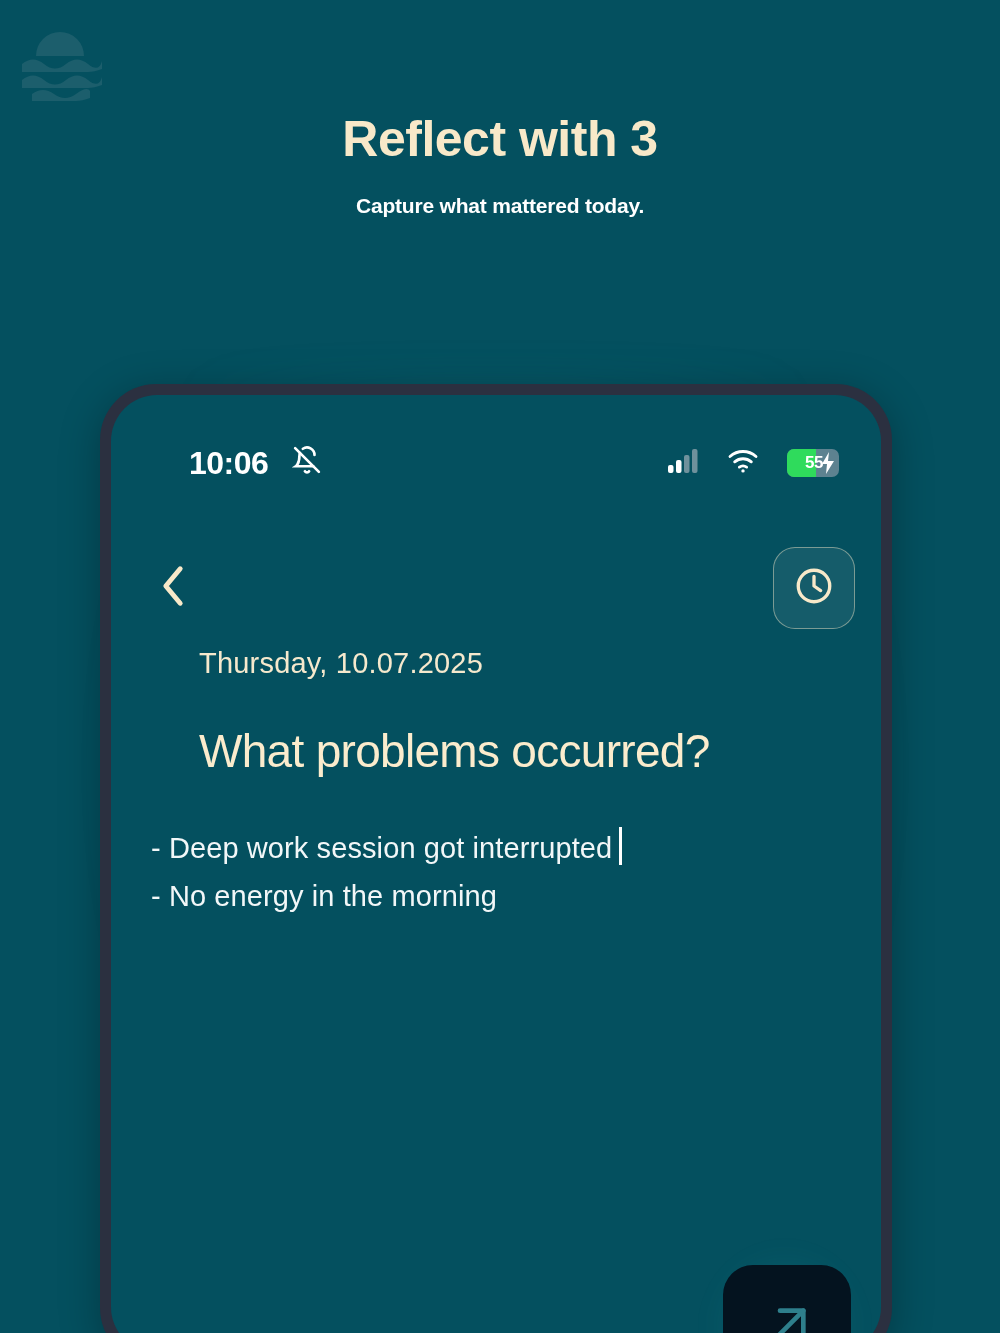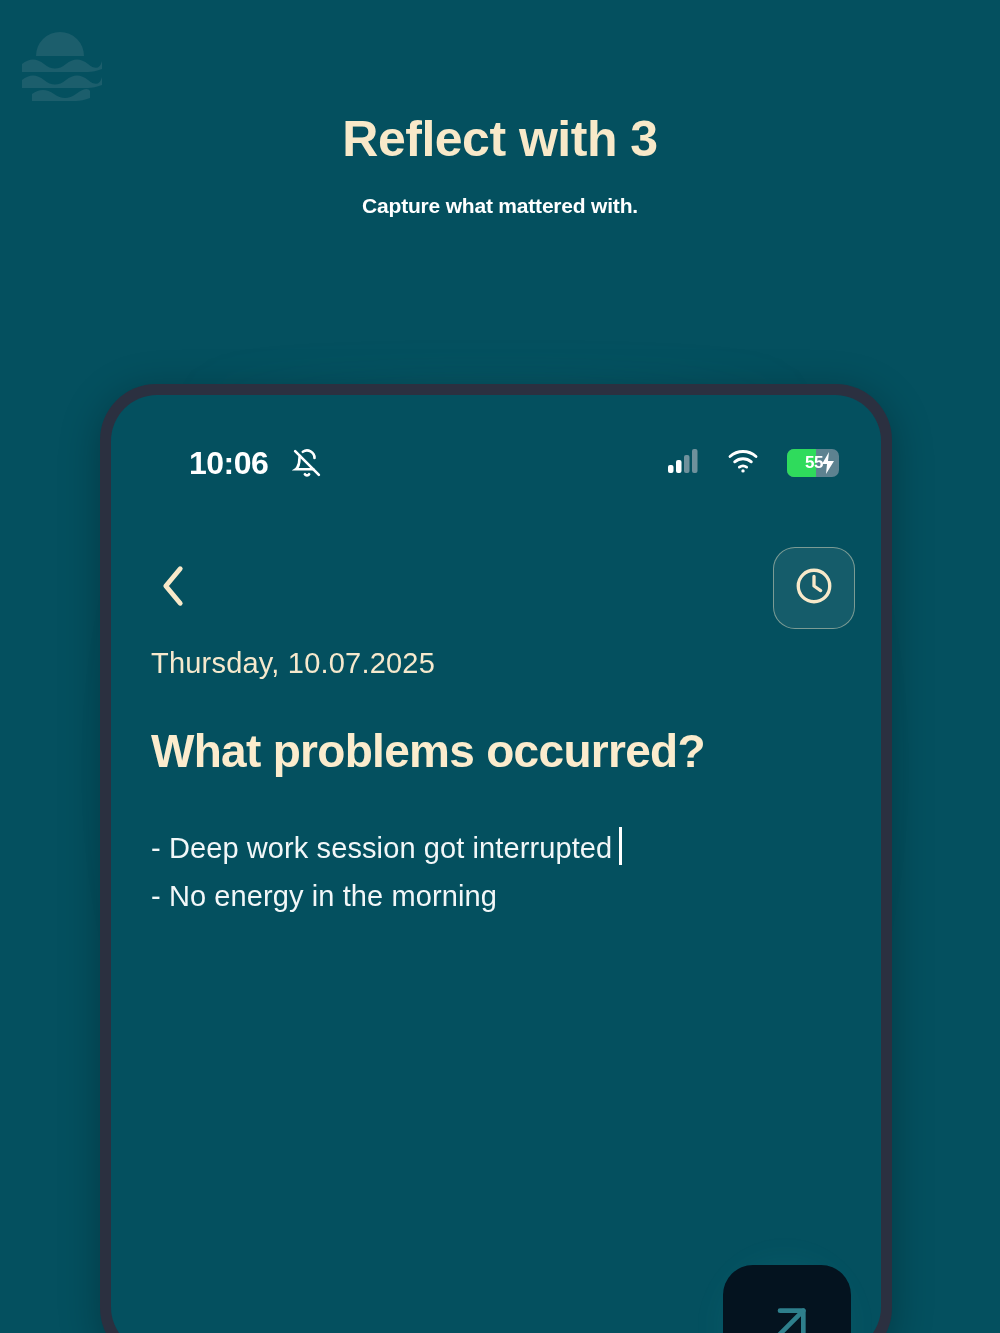--- a/index.html
+++ b/index.html
@@ -70,21 +70,21 @@
   }
 
   
   .statusbar {
     position:absolute; left:0; top:46px;
     width:100%; height:44px;
     display:flex; align-items:center;
     justify-content:space-between;
     padding:0 42px 0 78px;
   }
-  .sb-left { display:flex; align-items:flex-end; gap:24px; }
+  .sb-left { display:flex; align-items:flex-start; gap:24px; }
   .sb-time {
     color:#ffffff; font-size:32px; font-weight:bold;
     letter-spacing:-0.5px;
   }
   .sb-right { display:flex; align-items:center; gap:28px; }
 
   .battery {
     position:relative;
     width:52px; height:28px;
     border-radius:7px;
@@ -131,27 +131,29 @@
     display:flex; align-items:center; justify-content:center;
     cursor:pointer;
   }
 
   
   .content { position:absolute; left:0; top:252px; width:100%; padding:0 40px; }
   .entry-date {
     color:#f6e9cd;
     font-size:29px;
     letter-spacing:0.2px;
+    margin-left:48px;
   }
   .entry-question {
     margin-top:44px;
     color:#fbeccd;
     font-size:46px;
-    font-weight:bold;
+    font-weight:normal;
     letter-spacing:-0.7px;
+    margin-left:48px;
   }
   .entry-body {
     margin-top:46px;
     color:#f2f7f8;
     font-size:29px;
     line-height:48px;
     letter-spacing:0.1px;
     position:relative;
     display:inline-block;
   }
@@ -191,21 +193,21 @@
       <path d="M8 42 q11 -9 22 0 t22 0 t22 0 t14 -3 v8 q-8 3 -14 3 t-22 0 t-22 0 t-22 0 z" fill="#1c5e6c"></path>
       <path d="M8 58 q11 -9 22 0 t22 0 t22 0 t14 -3 v8 q-8 3 -14 3 t-22 0 t-22 0 t-22 0 z" fill="#1c5e6c"></path>
       <path d="M18 72 q11 -8 22 0 t22 0 t14 -3 v7 q-8 3 -14 3 t-22 0 t-22 0 z" fill="#1c5e6c"></path>
     </svg>
   </div>
 
   <div class="promo">
     <div class="promo-title">
       <div>Reflect with 3</div>
     </div>
-    <div class="promo-sub">Capture what mattered with.</div>
+    <div class="promo-sub">Capture what mattered today.</div>
   </div>
 
   <div class="phone-glow"></div>
   <div class="phone">
     <div class="screen">
 
       <div class="statusbar">
         <div class="sb-left">
           <span class="sb-time">10:06</span>
           <span>

